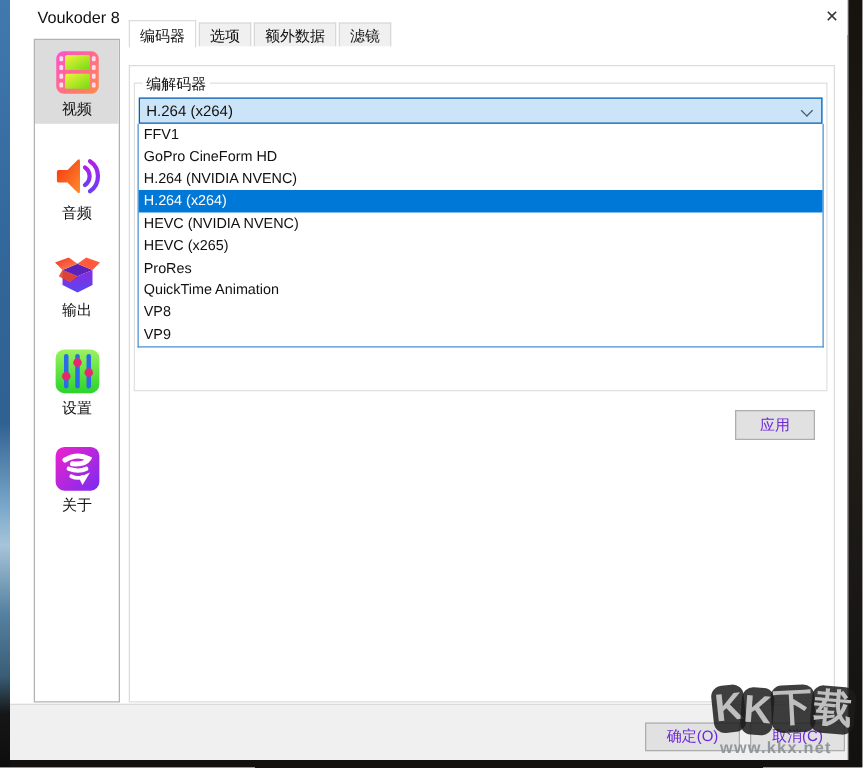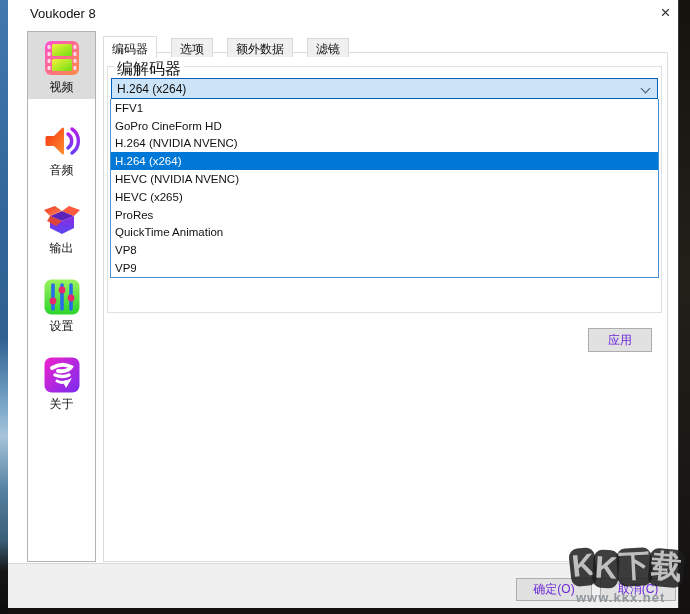--- a/index.html
+++ b/index.html
@@ -27,34 +27,34 @@
   
   .sidebar { position:absolute; left:19px; top:31px; width:69px; height:531px;
     background:#fff; border:1px solid #b2b2b2; overflow:hidden; }
   .side-item { width:100%; height:78px; display:flex; flex-direction:column;
     align-items:center; justify-content:center; gap:3px; cursor:pointer; }
   .side-item.selected { height:67px; margin-bottom:11px; background:#dcdcdc; }
   .side-item .lbl { font-size:12px; color:#111; line-height:13px; }
   .side-item svg { width:40px; height:40px; }
 
   
-  .tabs { position:absolute; left:95px; top:36px; height:21px; display:flex; align-items:flex-end; z-index:3;gap:12px; }
+  .tabs { position:absolute; left:95px; top:16px; height:21px; display:flex; align-items:flex-end; z-index:3; }
   .tab { font-size:12px; color:#111; background:#f0f0f0; border:1px solid #d9d9d9;
     border-bottom:none; padding:2px 8px 3px 8px; height:19px; margin-right:2px; cursor:pointer; }
   .tab.active { background:#fff; height:22px; padding-top:4px; border-color:#dcdcdc;
     position:relative; top:1px; z-index:4; }
 
   .tabpanel { position:absolute; left:95px; top:52px; width:565px; height:510px;
     background:#fff; border:1px solid #dcdcdc; z-index:1; }
 
   
   .groupbox { position:absolute; left:99px; top:66px; width:555px; height:247px;
     border:1px solid #e0e0e0; z-index:2; }
   .groupbox-label { position:absolute; left:6px; top:-8px; background:#fff;
-    padding:0 3px; font-size:16px; color:#111; }
+    padding:0 3px; font-size:12px; color:#111; }
 
   
   .combobox { position:absolute; left:103px; top:78px; width:547px; height:21px;
     background:#cce4f7; border:1px solid #005fb8; display:flex; align-items:center;
     z-index:6; cursor:pointer; }
   .combobox .value { font-size:12px; color:#111; padding-left:5px; }
   .combo-arrow { position:absolute; right:7px; top:6px; width:8px; height:8px; }
   .combo-arrow::before { content:""; position:absolute; left:0; top:0; width:6px; height:6px;
     border-right:1.5px solid #45576b; border-bottom:1.5px solid #45576b; transform:rotate(45deg); }
 

